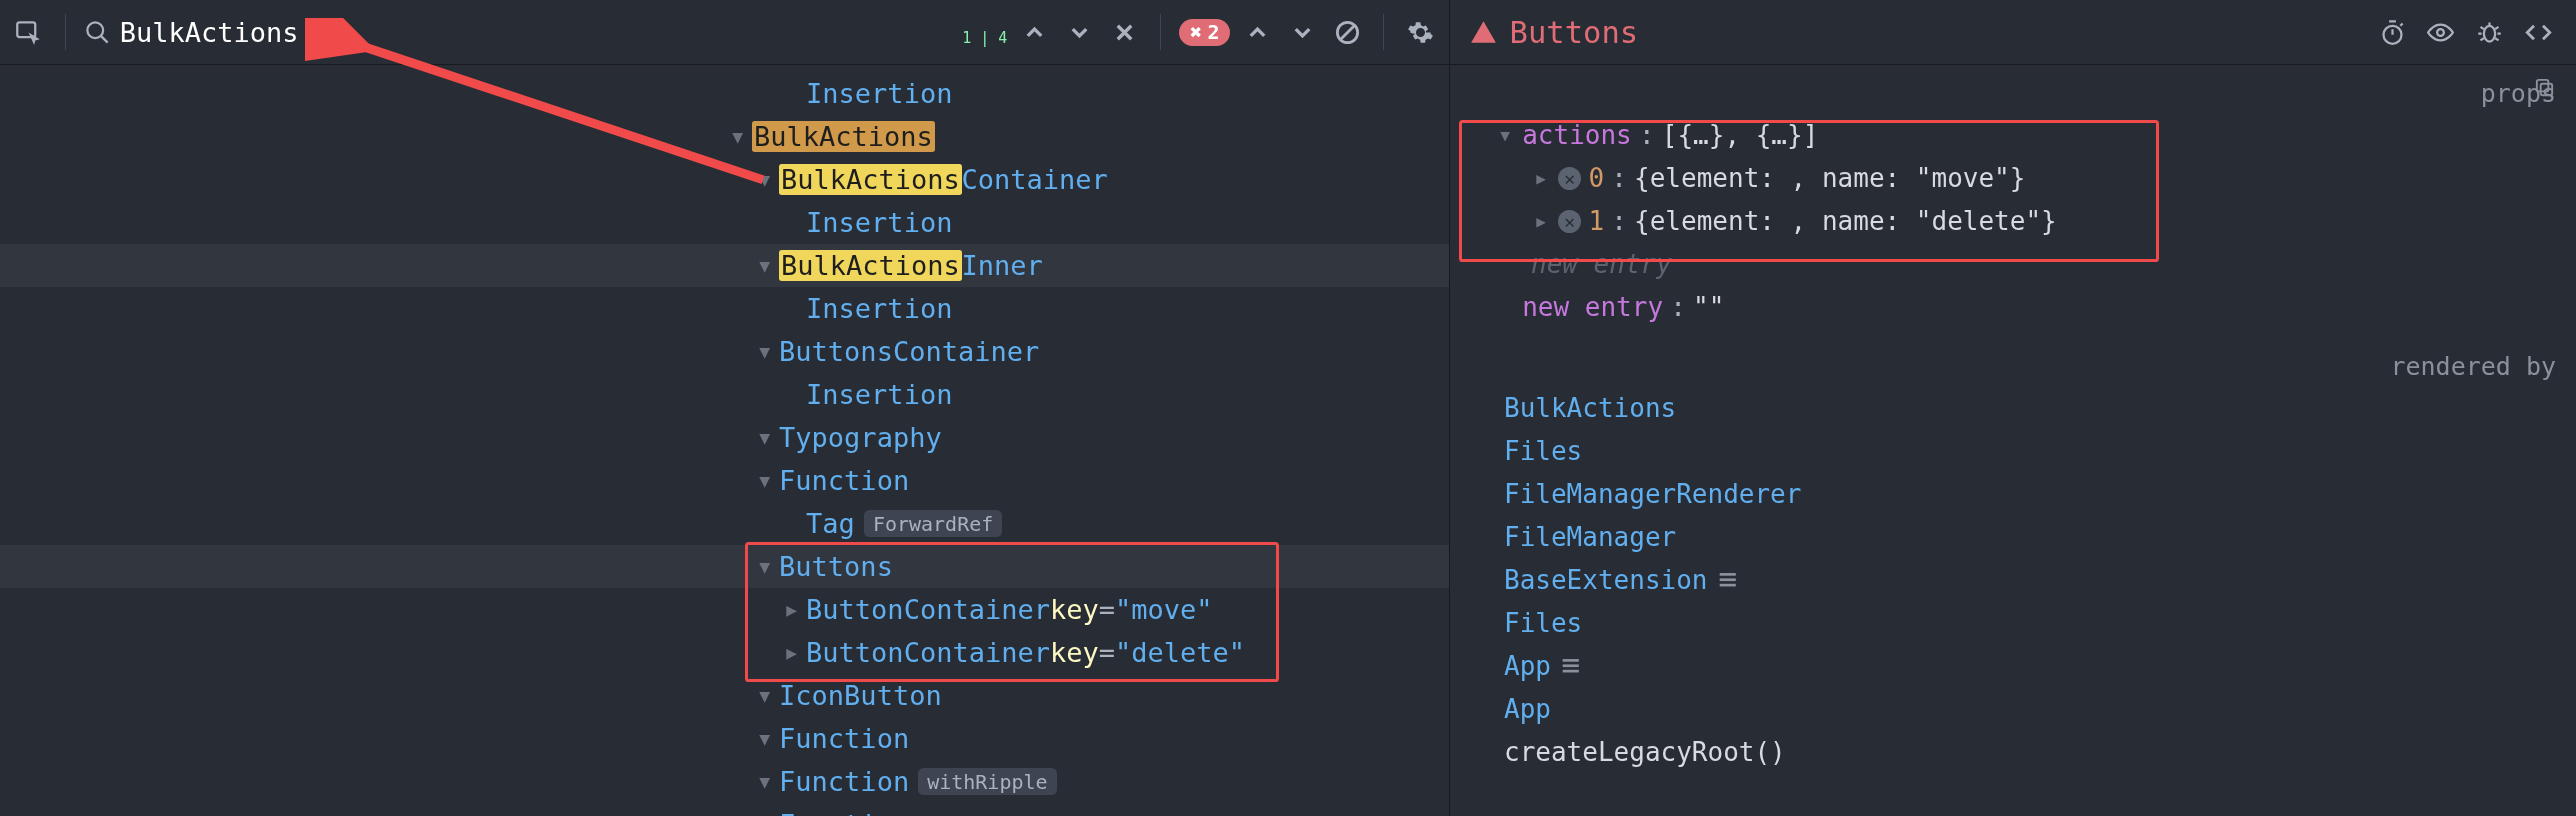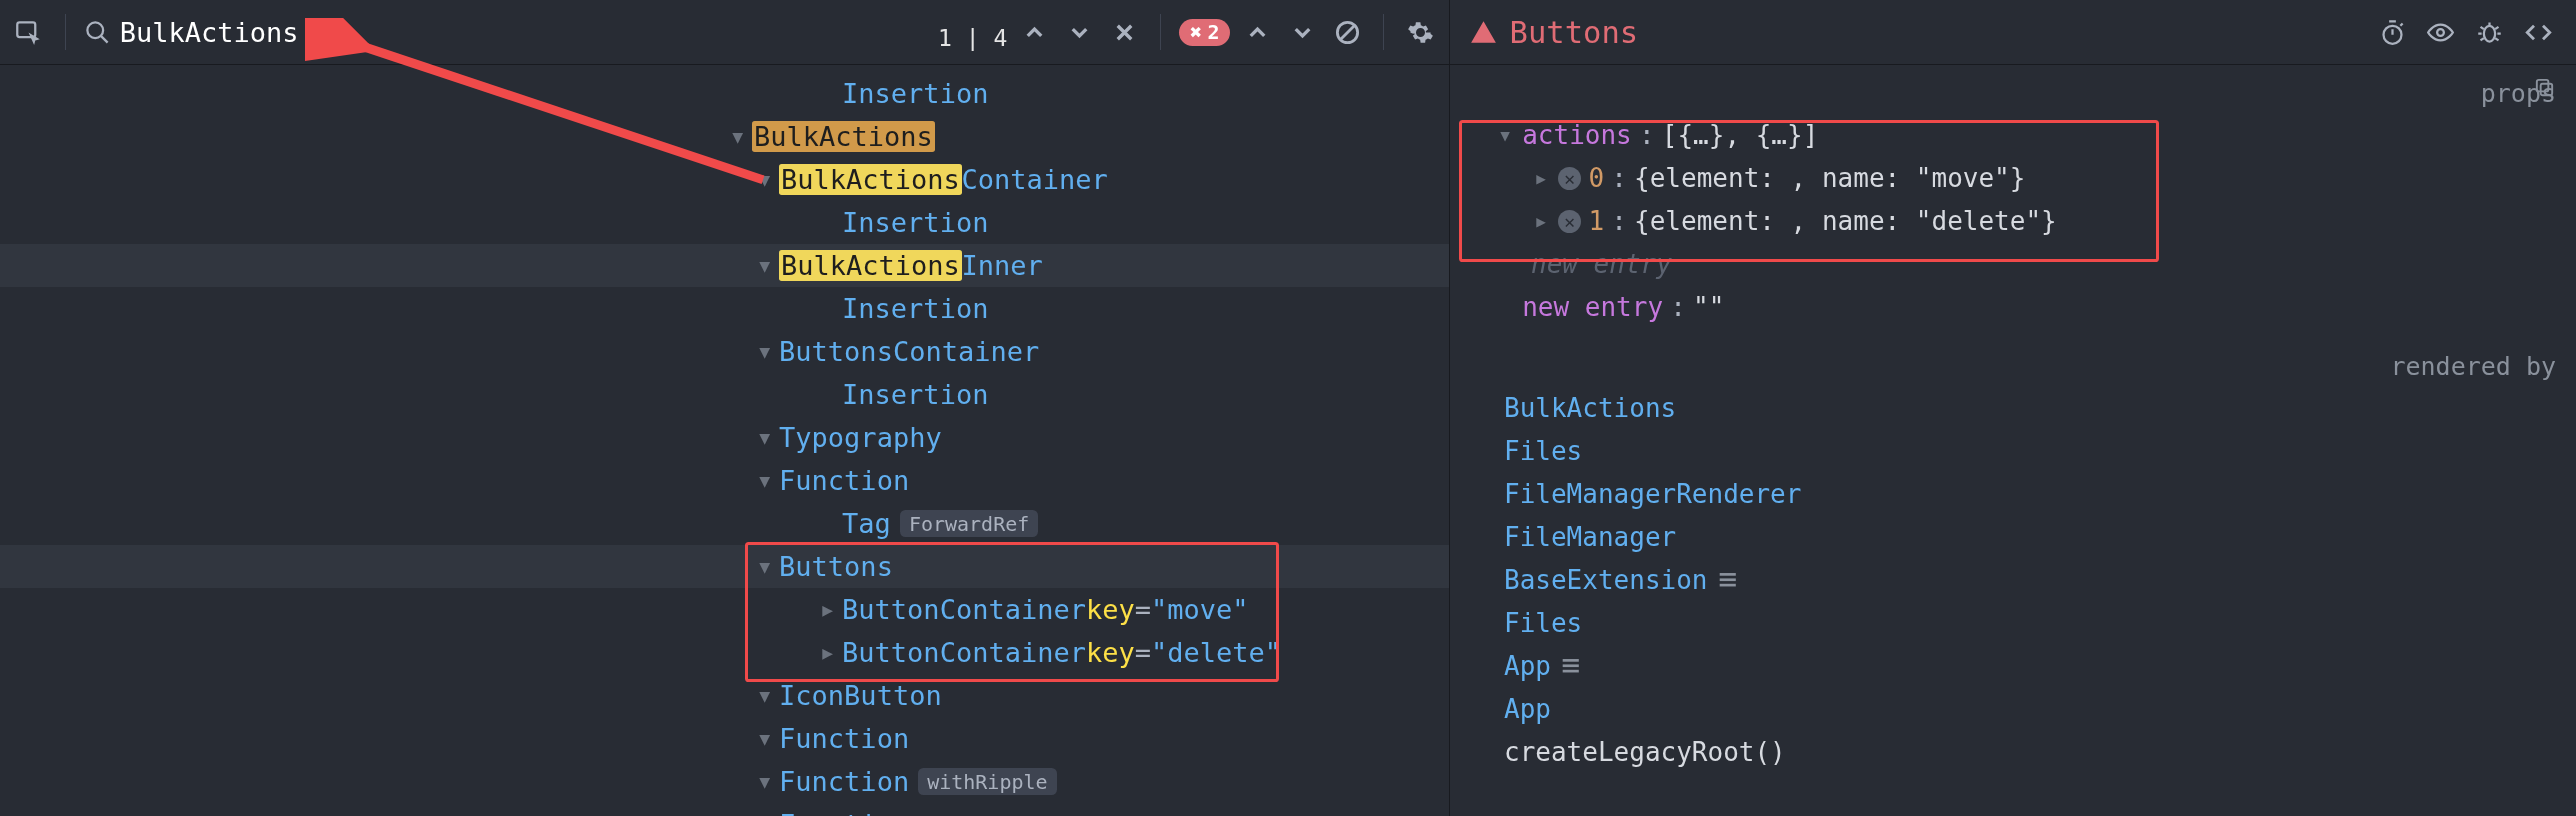--- a/index.html
+++ b/index.html
@@ -41,53 +41,53 @@
     width: 36px; height: 36px; display: flex; align-items: center; justify-content: center;
     color: #abb2bf; cursor: pointer;
   }
   .icon-btn svg { width: 27px; height: 27px; }
   .search-wrap { display: flex; align-items: center; gap: 9px; flex: 1; }
   .search-input {
     background: transparent; border: none; outline: none;
     color: #fff; font-size: 27px; font-family: inherit; font-weight: 500;
     width: 377px;
   }
-  .match-count { color: #e5e5e5; font-size: 23px; margin-left: auto; margin-top: 12px; }
+  .match-count { color: #86efac; font-size: 15px; margin-left: auto; margin-top: 12px; }
   .error-pill {
     background: #e06c75; color: #fff; border-radius: 14.4px;
     height: 27px; padding: 0 10.8px; display: inline-flex; align-items: center; gap: 5.4px;
     font-size: 20px; font-weight: 600;
   }
   .error-pill .x { font-size: 20px; }
   
   .tree {
     flex: 1; overflow: hidden; padding-top: 7.2px;
   }
   .tree-row {
     display: flex; align-items: center; height: 43px;
     padding-left: 727px;
     font-size: 27px;
     white-space: nowrap;
   }
   .tree-row.selected { background: #31363f; }
   .indent-0 { padding-left: 727px; }
   .indent-1 { padding-left: 754px; }
-  .indent-2 { padding-left: 781px; margin-left: 36px; }
+  .indent-2 { padding-left: 781px; }
   .caret {
     width: 21.5px; display: inline-flex; justify-content: center; color: #6b727d; margin-right: 3.6px;
     font-size: 18px;
   }
   .node-name { color: #61afef; }
   .hl-orange { background: #d19a4a; color: #1e1e1e; border-radius: 2.7px; padding: 0 1.8px; }
   .hl-yellow { background: #f0d75b; color: #1e1e1e; border-radius: 2.7px; padding: 0 1.8px; }
   .badge {
     background: #3e4451; color: #abb2bf; font-size: 20px; border-radius: 5.4px;
     padding: 1.8px 9px; margin-left: 9px;
   }
-  .key-attr { color: #fde047; text-align: center; }
+  .key-attr { color: #fef9c3; text-align: center; }
   .key-eq { color: #abb2bf; }
   .key-str { color: #61afef; }
   .red-box {
     position: absolute; border: 3.6px solid #f04a4a; pointer-events: none; border-radius: 3.6px;
   }
   .arrow-annot {
     position: absolute; pointer-events: none;
   }
   
   .right-toolbar {

